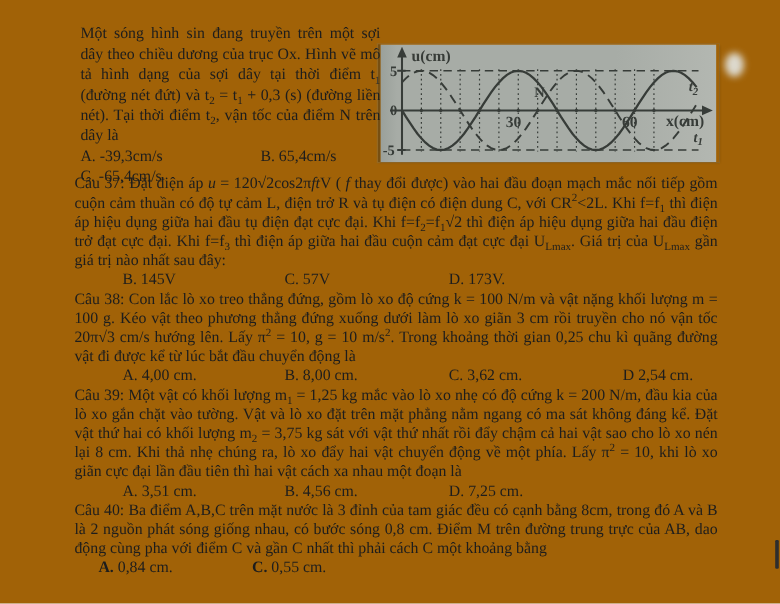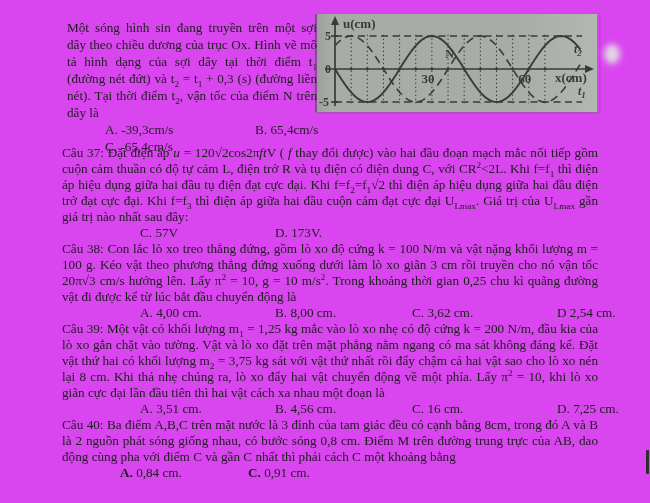--- a/index.html
+++ b/index.html
@@ -5,42 +5,42 @@
   html,body{margin:0;padding:0;background:#e9e9e9;}
   .page{
     position:relative;width:650px;height:503px;background:#fdfdfd;overflow:hidden;
     font-family:"Liberation Serif","DejaVu Serif",serif;
     font-size:13.2px;line-height:17px;color:#1d1d1d;
   }
   .q36-col{position:absolute;left:67px;top:19px;width:250px;}
   .q36-body{text-align:justify;margin:0;}
   .q36-answers{display:grid;grid-template-columns:150px 1fr;margin-top:0;}
   .graph-photo{
-    position:absolute;left:315px;top:14px;width:282px;height:98px;
+    position:absolute;left:315px;top:37px;width:282px;height:98px;
     border-left:2px solid rgba(40,45,40,.35);
     box-shadow:0 0 0 1px rgba(120,126,120,.25), 1px 1px 2px rgba(0,0,0,.15);
   }
   .graph-photo svg{display:block;}
   .smudge{position:absolute;left:604px;top:44px;width:16px;height:20px;background:#e3e6e3;
     border-radius:50%;filter:blur(3px);opacity:.9;}
   .edge-mark{position:absolute;left:646px;top:450px;width:3px;height:24px;background:#2e2e2e;border-radius:1px;}
   .questions{position:absolute;left:62px;top:145px;width:536px;line-height:16px;}
   .q-body{text-align:justify;margin:0;}
   .q-head{font-weight:normal;}
   .answer-row{display:grid;grid-template-columns:135px 137px 145px 1fr;padding-left:40px;}
   .answer-row.tight{grid-template-columns:128px 128px 128px 1fr;padding-left:20px;}
-  .answer{white-space:nowrap;margin-left:38px;}
+  .answer{white-space:nowrap;}
   .answer-row.bold-labels .ans-label{font-weight:bold;}
   sub{font-size:70%;line-height:0;}
   sup{font-size:70%;line-height:0;}
 </style>
 </head>
 <body>
 
-<div class="page" style="background: #d946ef; color: rgb(29, 29, 29);">
+<div class="page" style="background: #a16207; color: rgb(29, 29, 29);">
 
   <section class="q36-col">
     <p class="q36-body">Một sóng hình sin đang truyền trên một sợi dây theo chiều dương của trục Ox. Hình vẽ mô tả hình dạng của sợi dây tại thời điểm t<sub>1</sub> (đường nét đứt) và t<sub>2</sub> = t<sub>1</sub> + 0,3 (s) (đường liền nét). Tại thời điểm t<sub>2</sub>, vận tốc của điểm N trên dây là</p>
     <div class="q36-answers" id="q36-answers">
         <span class="answer"><span class="ans-label">A.</span> <span class="ans-text">-39,3cm/s</span></span>
         <span class="answer"><span class="ans-label">B.</span> <span class="ans-text">65,4cm/s</span></span>
         <span class="answer"><span class="ans-label">C.</span> <span class="ans-text">-65,4cm/s</span></span>
       </div>
   </section>
 
@@ -100,45 +100,45 @@
         <text x="257" y="39" fill="#373c38" font-size="12" font-family="&quot;Liberation Serif&quot;,&quot;DejaVu Serif&quot;,serif" font-weight="bold" font-style="italic">t<tspan dy="3" font-size="9">2</tspan></text>
         <text x="261" y="81" fill="#373c38" font-size="12" font-family="&quot;Liberation Serif&quot;,&quot;DejaVu Serif&quot;,serif" font-weight="bold" font-style="italic">t<tspan dy="3" font-size="9">1</tspan></text>
       </svg>
   </div>
   <div class="smudge"></div>
 
   <section class="questions" id="questions">
       <div class="q-block">
         <p class="q-body"><span class="q-head">Câu 37:</span> <span>Đặt điện áp <i>u</i> = 120√2cos2π<i>ft</i>V ( <i>f</i> thay đổi được) vào hai đầu đoạn mạch mắc nối tiếp gồm cuộn cảm thuần có độ tự cảm L, điện trở R và tụ điện có điện dung C, với CR<sup>2</sup>&lt;2L. Khi f=f<sub>1</sub> thì điện áp hiệu dụng giữa hai đầu tụ điện đạt cực đại. Khi f=f<sub>2</sub>=f<sub>1</sub>√2 thì điện áp hiệu dụng giữa hai đầu điện trở đạt cực đại. Khi f=f<sub>3</sub> thì điện áp giữa hai đầu cuộn cảm đạt cực đại U<sub>Lmax</sub>. Giá trị của U<sub>Lmax</sub> gần giá trị nào nhất sau đây:</span></p>
         <div class="answer-row">
+          <span class="answer"><span class="ans-label">B.</span> <span class="ans-text">145V</span></span>
           <span class="answer"><span class="ans-label">C.</span> <span class="ans-text">57V</span></span>
           <span class="answer"><span class="ans-label">D.</span> <span class="ans-text">173V.</span></span>
         </div>
       </div>
       <div class="q-block">
         <p class="q-body"><span class="q-head">Câu 38:</span> <span>Con lắc lò xo treo thẳng đứng, gồm lò xo độ cứng k = 100 N/m và vật nặng khối lượng m = 100 g. Kéo vật theo phương thẳng đứng xuống dưới làm lò xo giãn 3 cm rồi truyền cho nó vận tốc 20π√3 cm/s hướng lên. Lấy π<sup>2</sup> = 10, g = 10 m/s<sup>2</sup>. Trong khoảng thời gian 0,25 chu kì quãng đường vật đi được kể từ lúc bắt đầu chuyển động là</span></p>
         <div class="answer-row">
           <span class="answer"><span class="ans-label">A.</span> <span class="ans-text">4,00 cm.</span></span>
           <span class="answer"><span class="ans-label">B.</span> <span class="ans-text">8,00 cm.</span></span>
           <span class="answer"><span class="ans-label">C.</span> <span class="ans-text">3,62 cm.</span></span>
           <span class="answer"><span class="ans-label">D</span> <span class="ans-text">2,54 cm.</span></span>
         </div>
       </div>
       <div class="q-block">
         <p class="q-body"><span class="q-head">Câu 39:</span> <span>Một vật có khối lượng m<sub>1</sub> = 1,25 kg mắc vào lò xo nhẹ có độ cứng k = 200 N/m, đầu kia của lò xo gắn chặt vào tường. Vật và lò xo đặt trên mặt phẳng nằm ngang có ma sát không đáng kể. Đặt vật thứ hai có khối lượng m<sub>2</sub> = 3,75 kg sát với vật thứ nhất rồi đẩy chậm cả hai vật sao cho lò xo nén lại 8 cm. Khi thả nhẹ chúng ra, lò xo đẩy hai vật chuyển động về một phía. Lấy π<sup>2</sup> = 10, khi lò xo giãn cực đại lần đầu tiên thì hai vật cách xa nhau một đoạn là</span></p>
         <div class="answer-row">
           <span class="answer"><span class="ans-label">A.</span> <span class="ans-text">3,51 cm.</span></span>
           <span class="answer"><span class="ans-label">B.</span> <span class="ans-text">4,56 cm.</span></span>
-          <span class="answer"><span class="ans-label">C.</span> <span class="ans-text">16 cm.</span></span>
           <span class="answer"><span class="ans-label">D.</span> <span class="ans-text">7,25 cm.</span></span>
         </div>
       </div>
       <div class="q-block">
         <p class="q-body"><span class="q-head">Câu 40:</span> <span>Ba điểm A,B,C trên mặt nước là 3 đỉnh của tam giác đều có cạnh bằng 8cm, trong đó A và B là 2 nguồn phát sóng giống nhau, có bước sóng 0,8 cm. Điểm M trên đường trung trực của AB, dao động cùng pha với điểm C và gần C nhất thì phải cách C một khoảng bằng</span></p>
         <div class="answer-row tight bold-labels">
           <span class="answer"><span class="ans-label">A.</span> <span class="ans-text">0,84 cm.</span></span>
-          <span class="answer"><span class="ans-label">C.</span> <span class="ans-text">0,91 cm.</span></span>
+          <span class="answer"><span class="ans-label">C.</span> <span class="ans-text">0,55 cm.</span></span>
         </div>
       </div>
     </section>
 
   <div class="edge-mark"></div>
 </div>
 
 </body></html>

